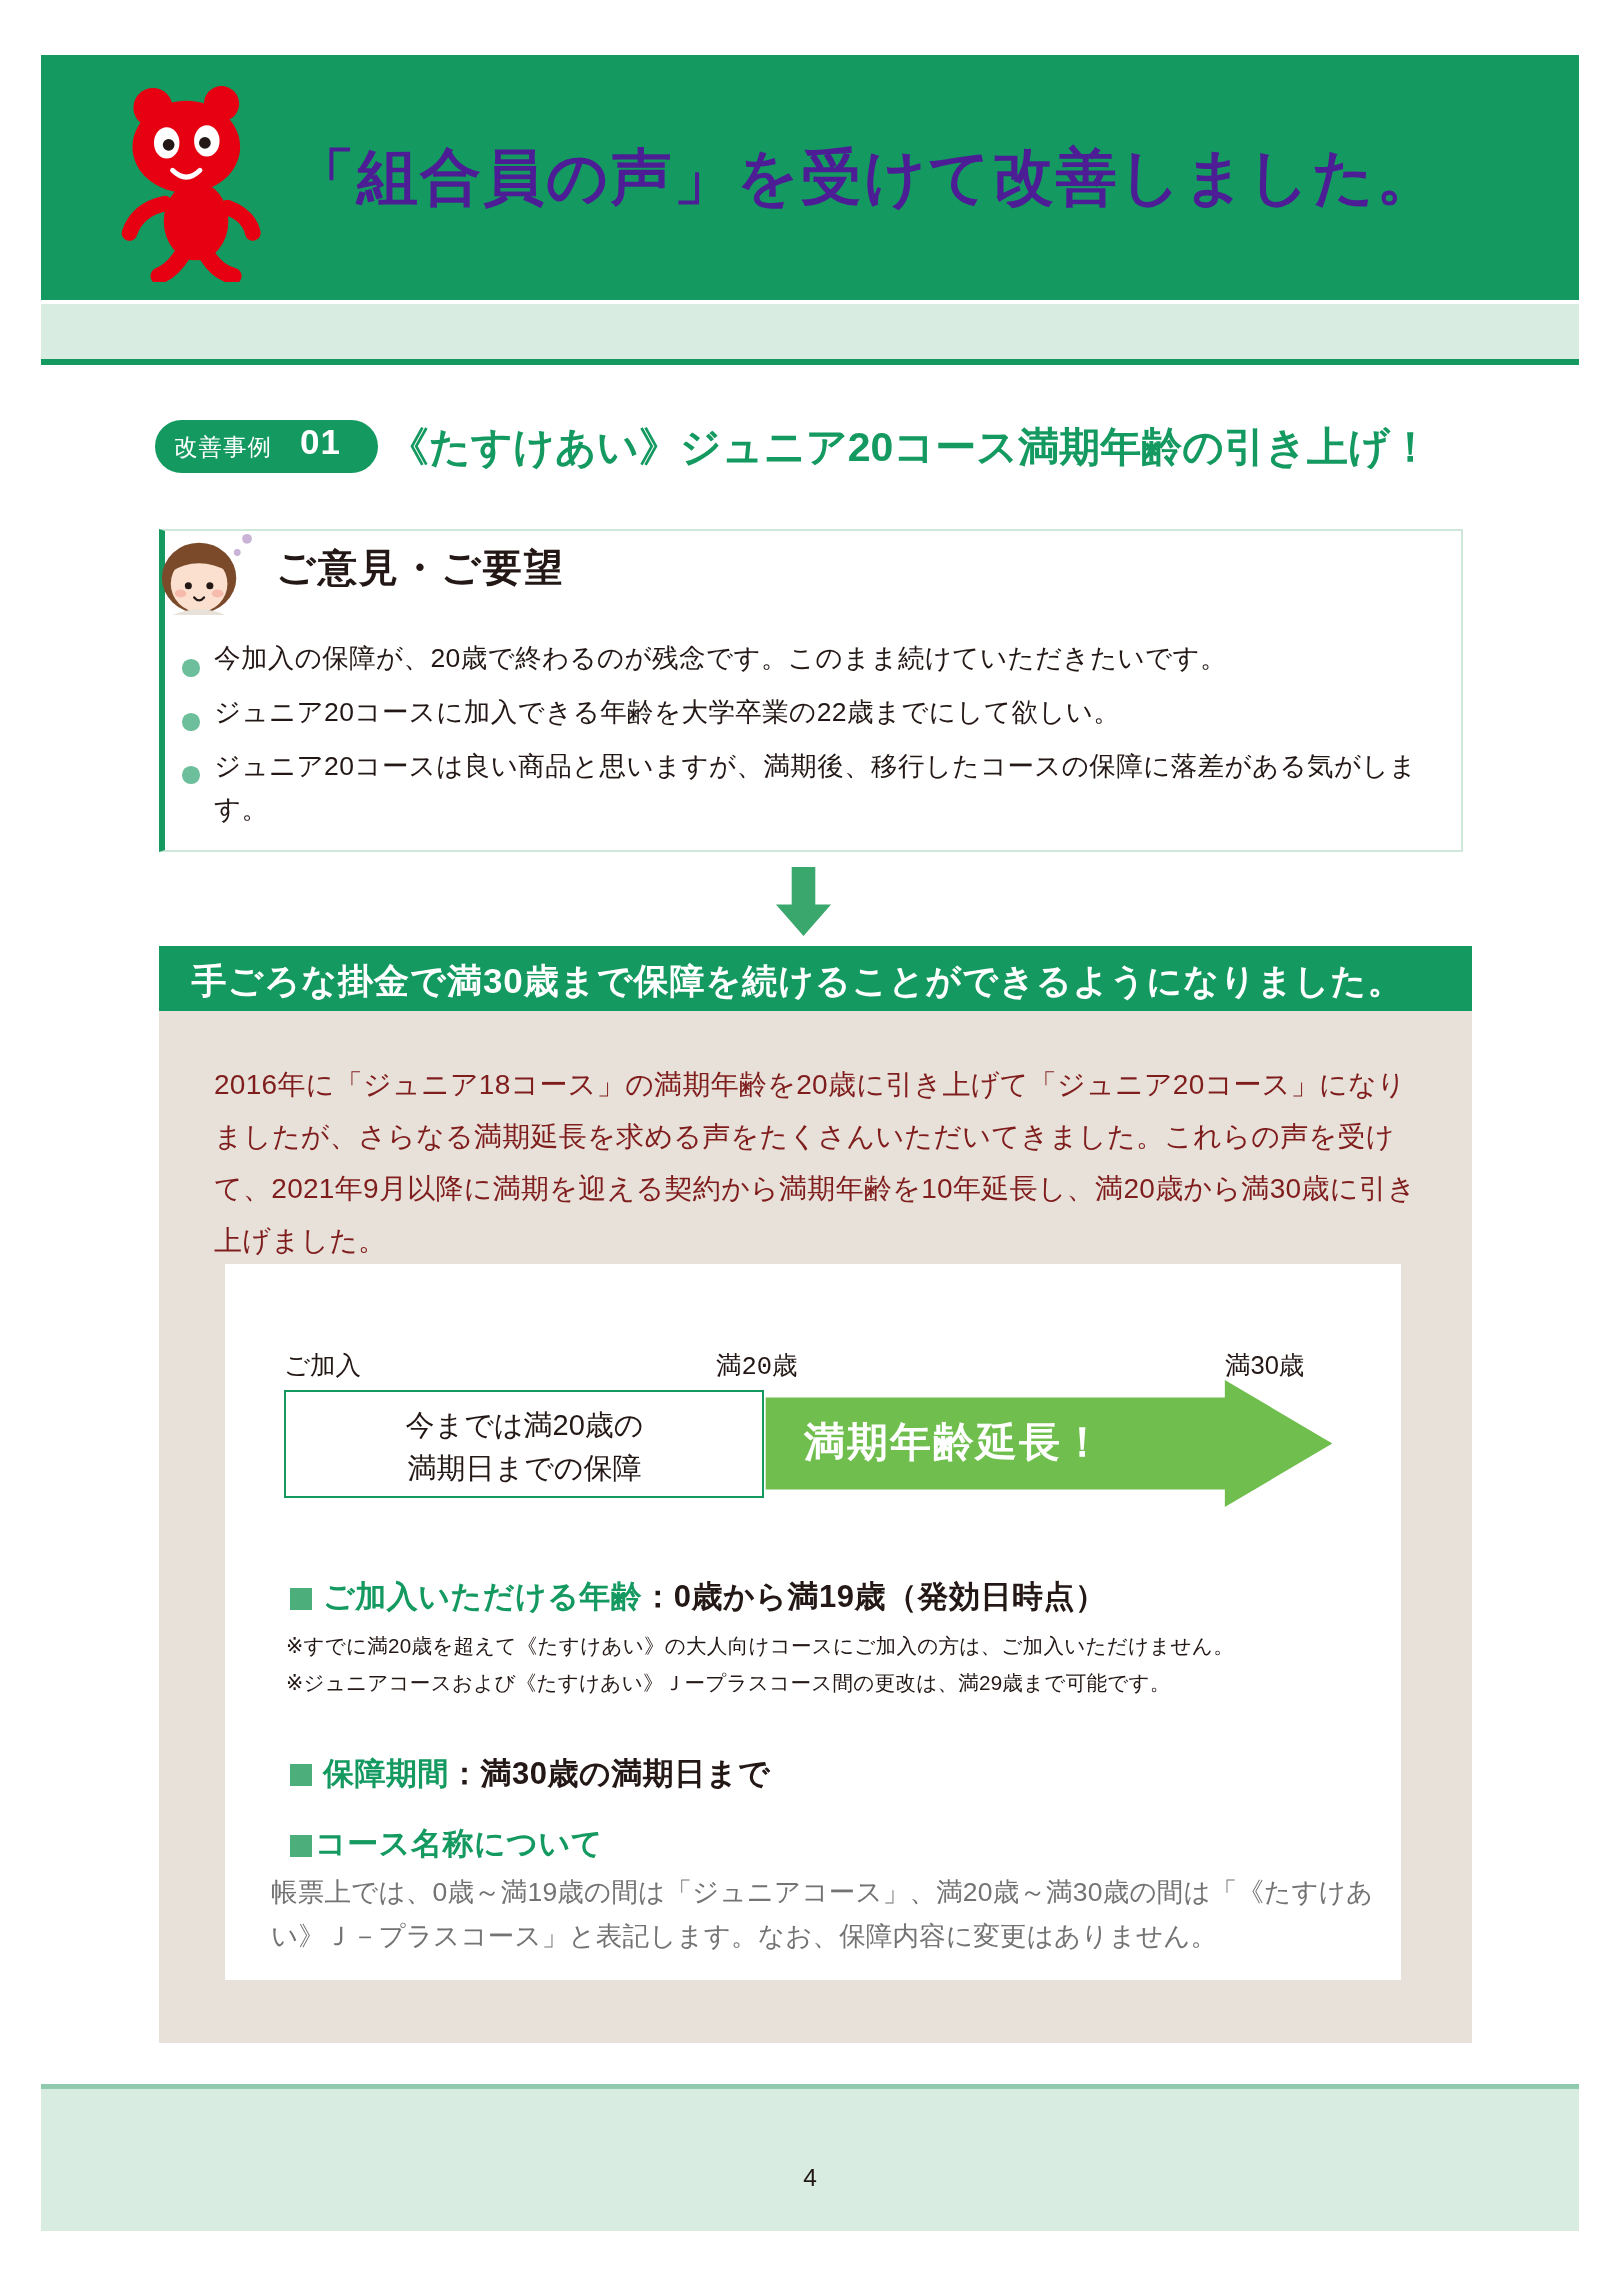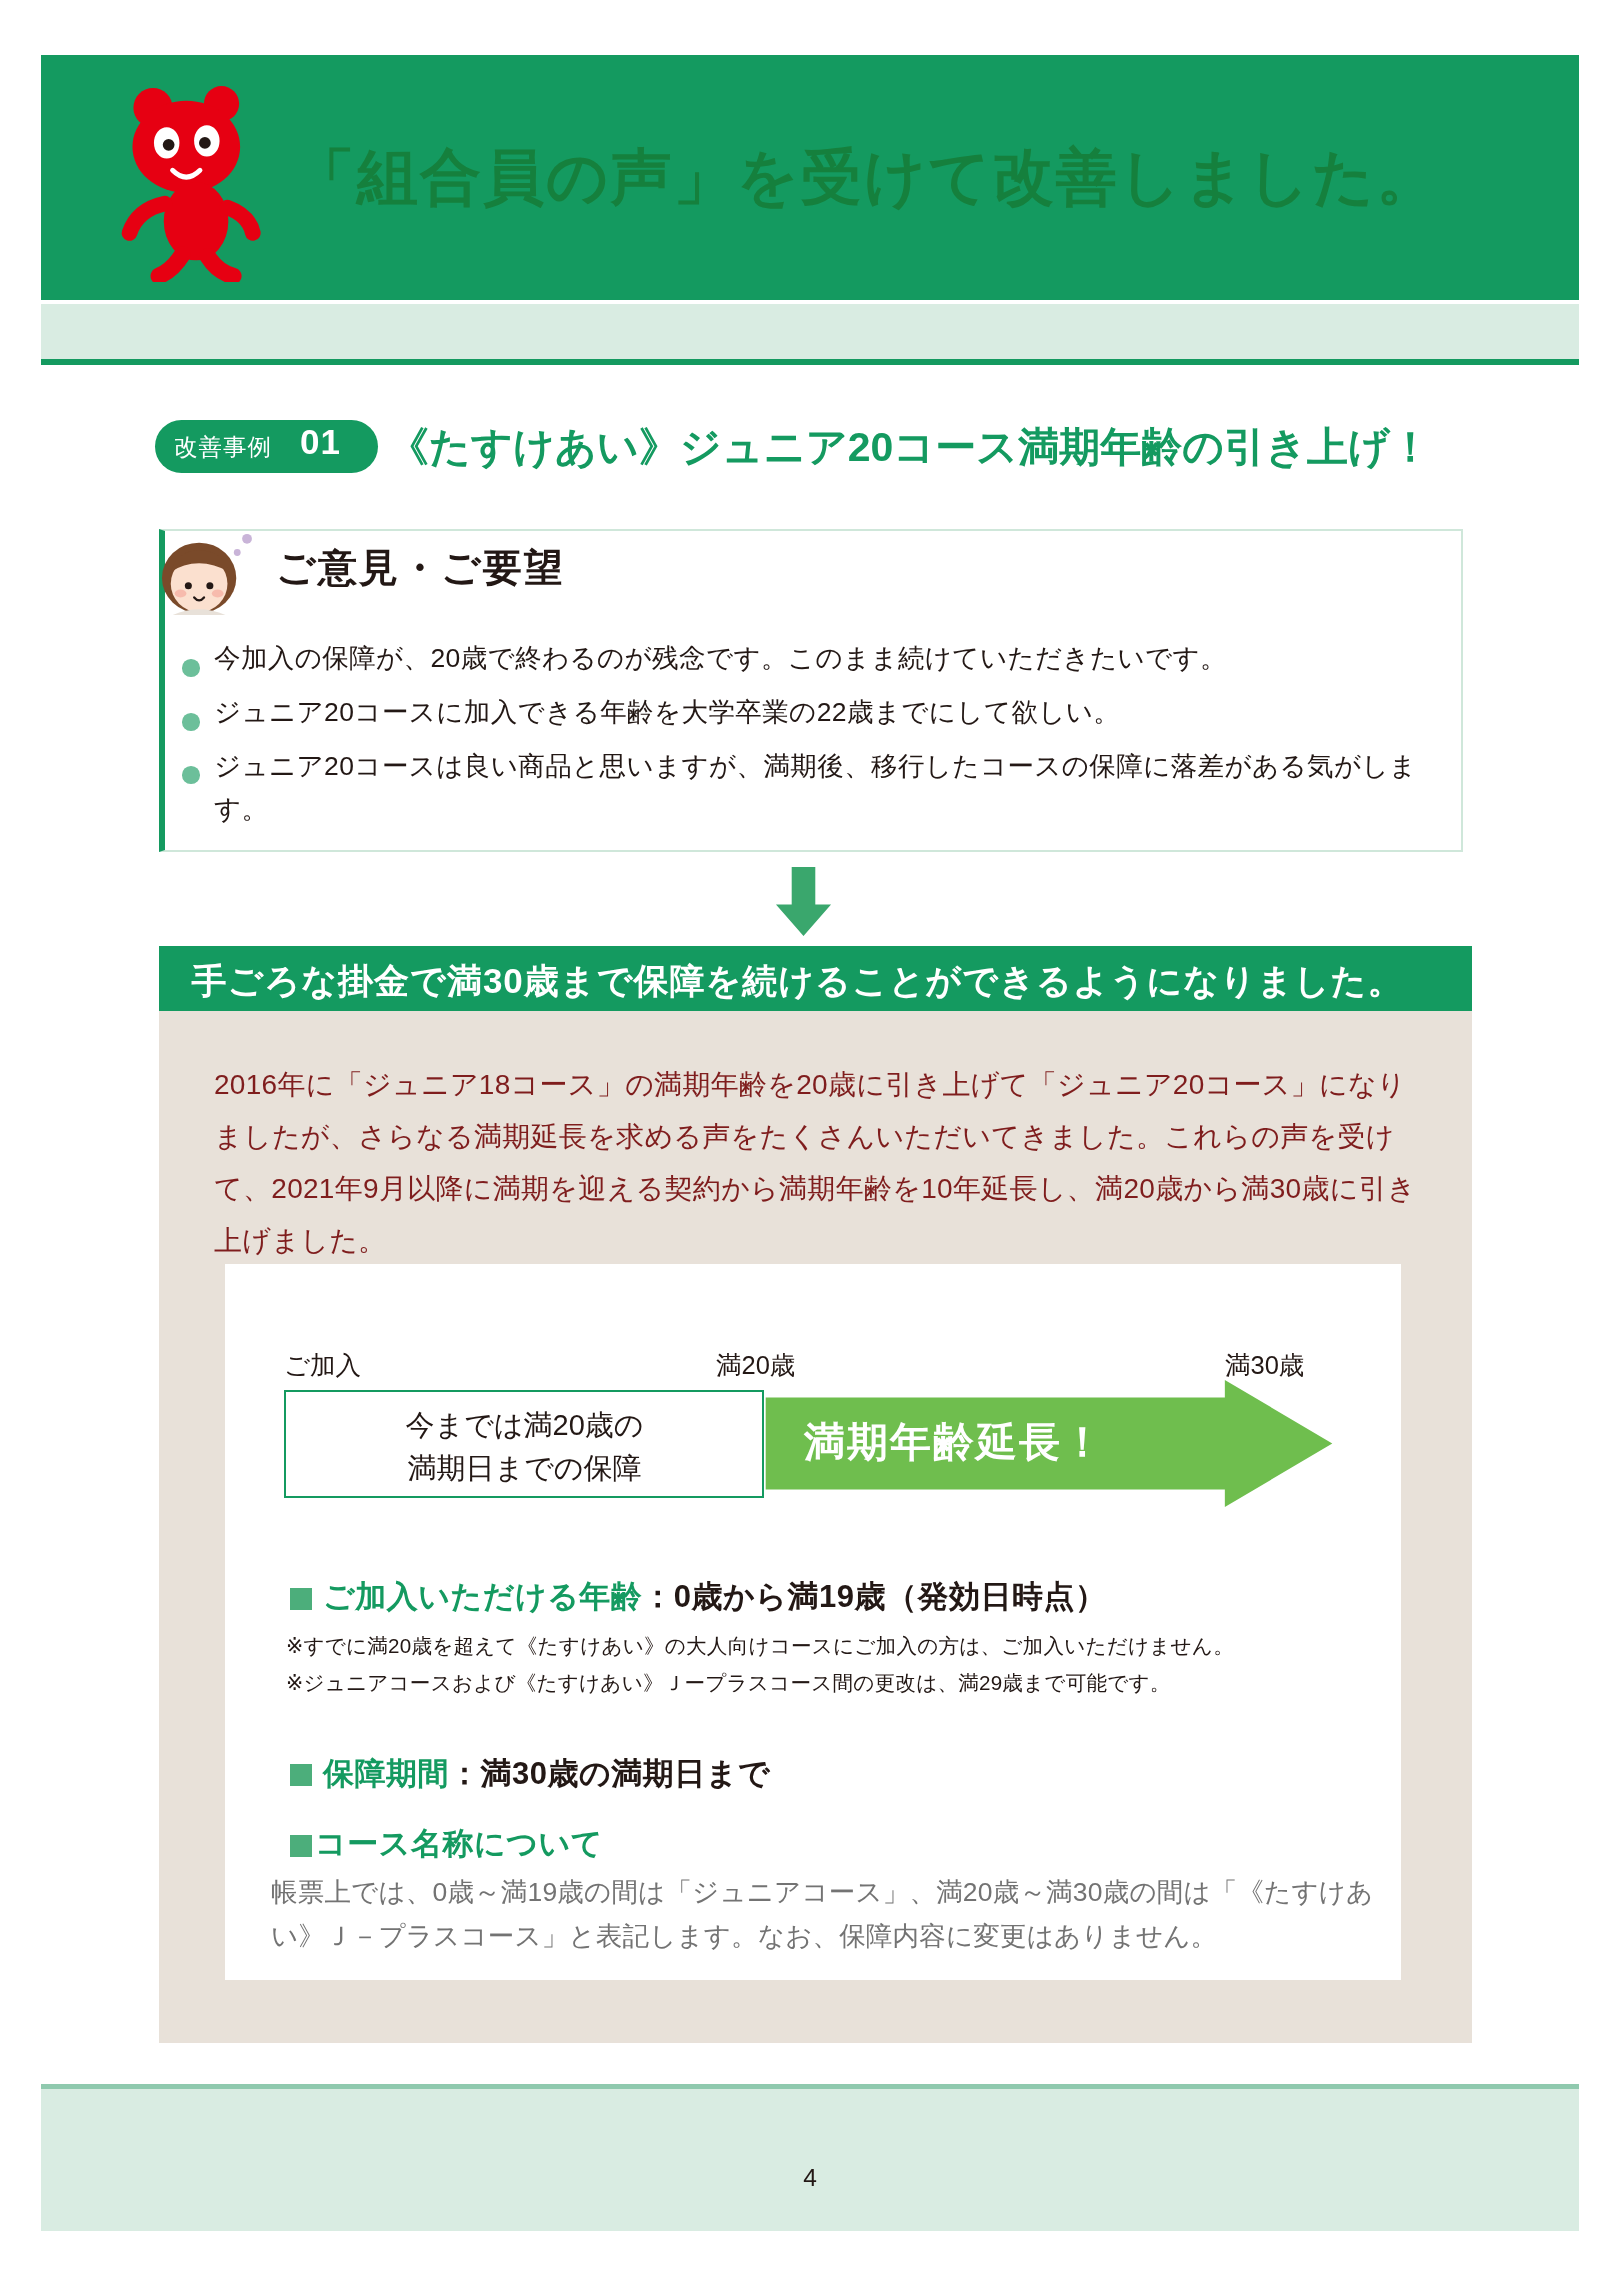--- a/index.html
+++ b/index.html
@@ -24,21 +24,21 @@
     width: 1538px;
     height: 245px;
     background: #149a60;
   }
   .header-title {
     position: absolute;
     left: 294px;
     top: 137px;
     font-size: 61px;
     font-weight: bold;
-    color: #15803d;
+    color: #4c1d95;
     letter-spacing: 2px;
     white-space: nowrap;
     text-align: right;
   }
   .mascot {
     position: absolute;
     left: 106px;
     top: 86px;
     width: 186px;
     height: 196px;
@@ -204,21 +204,21 @@
     background: #ffffff;
   }
 
   
   .tl-label {
     position: absolute;
     font-size: 25.5px;
     color: #231815;
   }
   .tl-left { left: 284px; top: 1348px; }
-  .tl-mid  { left: 716px; top: 1348px; }
+  .tl-mid  { left: 716px; top: 1348px; font-family: Liberation Mono, monospace; }
   .tl-right{ left: 1225px; top: 1348px; }
 
   .tl-box {
     position: absolute;
     left: 284px;
     top: 1390px;
     width: 480px;
     height: 108px;
     border: 2.9px solid #149a60;
     box-sizing: border-box;

